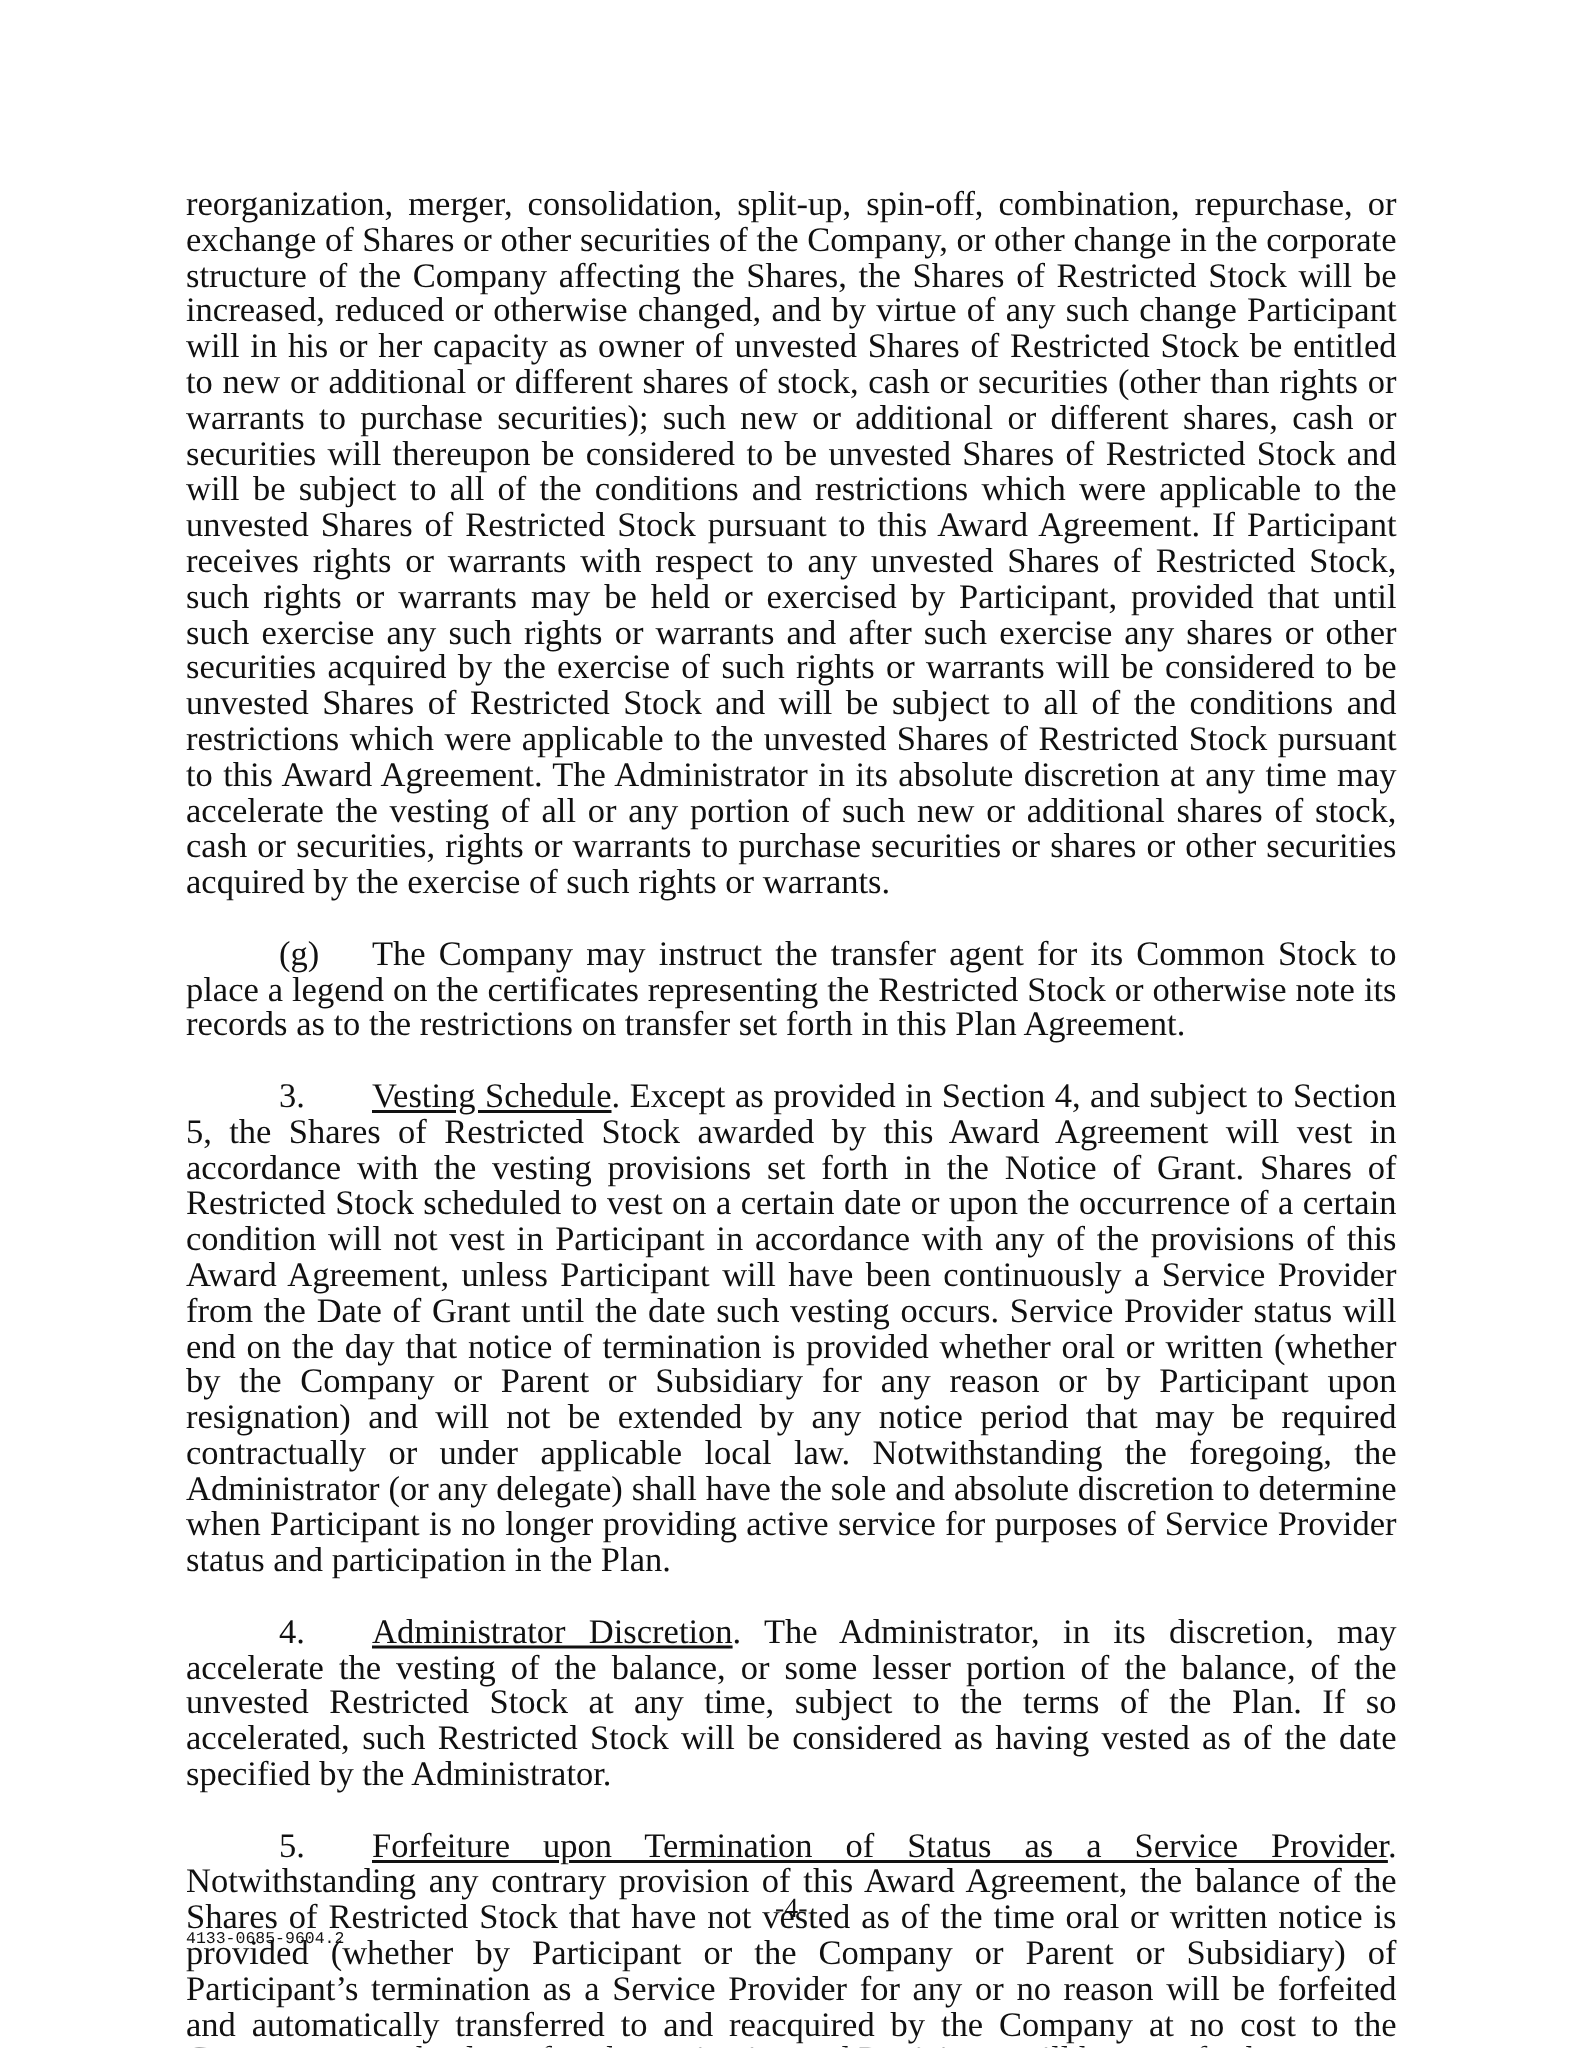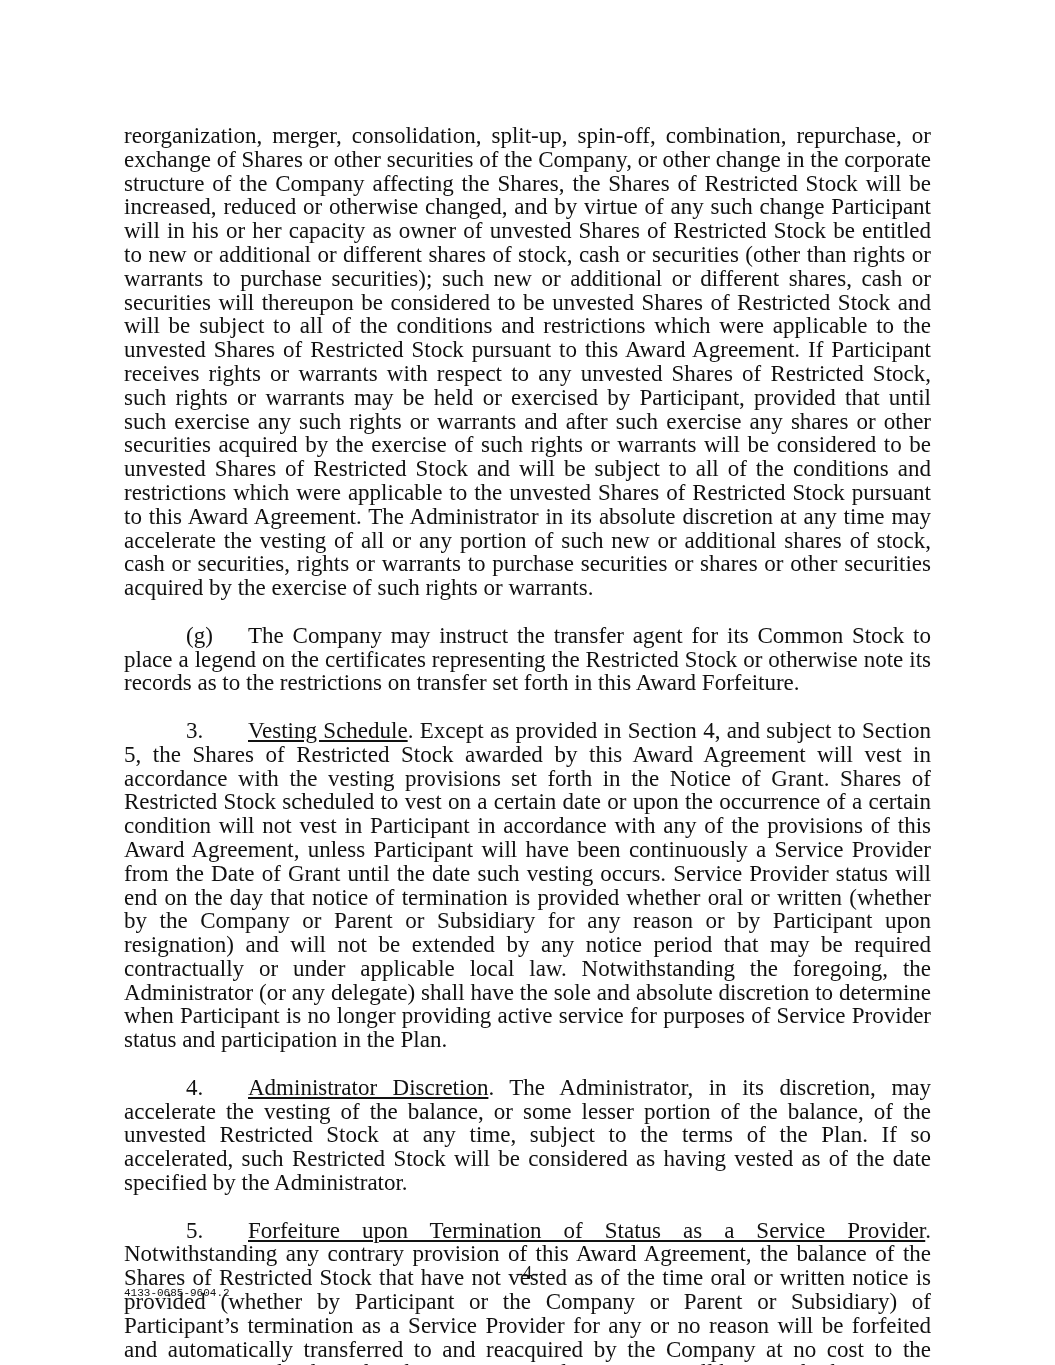--- a/index.html
+++ b/index.html
@@ -58,21 +58,21 @@
     font-size: 11px;
     font-family: Liberation Mono, monospace;
   }
 </style>
 </head>
 <body>
 
 <div class="page">
   <p class="para">reorganization, merger, consolidation, split-up, spin-off, combination, repurchase, or exchange of Shares or other securities of the Company, or other change in the corporate structure of the Company affecting the Shares, the Shares of Restricted Stock will be increased, reduced or otherwise changed, and by virtue of any such change Participant will in his or her capacity as owner of unvested Shares of Restricted Stock be entitled to new or additional or different shares of stock, cash or securities (other than rights or warrants to purchase securities); such new or additional or different shares, cash or securities will thereupon be considered to be unvested Shares of Restricted Stock and will be subject to all of the conditions and restrictions which were applicable to the unvested Shares of Restricted Stock pursuant to this Award Agreement.  If Participant receives rights or warrants with respect to any unvested Shares of Restricted Stock, such rights or warrants may be held or exercised by Participant, provided that until such exercise any such rights or warrants and after such exercise any shares or other securities acquired by the exercise of such rights or warrants will be considered to be unvested Shares of Restricted Stock and will be subject to all of the conditions and restrictions which were applicable to the unvested Shares of Restricted Stock pursuant to this Award Agreement.  The Administrator in its absolute discretion at any time may accelerate the vesting of all or any portion of such new or additional shares of stock, cash or securities, rights or warrants to purchase securities or shares or other securities acquired by the exercise of such rights or warrants.</p>
 
-  <p class="para"><span class="lead"></span><span class="num">(g)</span><span>The Company may instruct the transfer agent for its Common Stock to place a legend on the certificates representing the Restricted Stock or otherwise note its records as to the restrictions on transfer set forth in this Award Forfeiture.</span></p>
+  <p class="para"><span class="lead"></span><span class="num">(g)</span><span>The Company may instruct the transfer agent for its Common Stock to place a legend on the certificates representing the Restricted Stock or otherwise note its records as to the restrictions on transfer set forth in this Plan Agreement.</span></p>
 
   <p class="para"><span class="lead"></span><span class="num">3.</span><span class="u">Vesting Schedule</span><span>.</span><span>  Except as provided in Section 4, and subject to Section 5, the Shares of Restricted Stock awarded by this Award Agreement will vest in accordance with the vesting provisions set forth in the Notice of Grant.  Shares of Restricted Stock scheduled to vest on a certain date or upon the occurrence of a certain condition will not vest in Participant in accordance with any of the provisions of this Award Agreement, unless Participant will have been continuously a Service Provider from the Date of Grant until the date such vesting occurs.  Service Provider status will end on the day that notice of termination is provided whether oral or written (whether by the Company or Parent or Subsidiary for any reason or by Participant upon resignation) and will not be extended by any notice period that may be required contractually or under applicable local law.  Notwithstanding the foregoing, the Administrator (or any delegate) shall have the sole and absolute discretion to determine when Participant is no longer providing active service for purposes of Service Provider status and participation in the Plan.</span></p>
 
   <p class="para"><span class="lead"></span><span class="num">4.</span><span class="u">Administrator Discretion</span><span>.</span><span>  The Administrator, in its discretion, may accelerate the vesting of the balance, or some lesser portion of the balance, of the unvested Restricted Stock at any time, subject to the terms of the Plan.  If so accelerated, such Restricted Stock will be considered as having vested as of the date specified by the Administrator.</span></p>
 
   <p class="para"><span class="lead"></span><span class="num">5.</span><span class="u">Forfeiture upon Termination of Status as a Service Provider</span><span>.</span><span>  Notwithstanding any contrary provision of this Award Agreement, the balance of the Shares of Restricted Stock that have not vested as of the time oral or written notice is provided (whether by Participant or the Company or Parent or Subsidiary) of Participant’s termination as a Service Provider for any or no reason will be forfeited and automatically transferred to and reacquired by the Company at no cost to the Company upon the date of such termination and Participant will have no further</span></p>
 </div>
 
 <div class="page-number">-4-</div>
 <div class="doc-id">4133-0685-9604.2</div>

